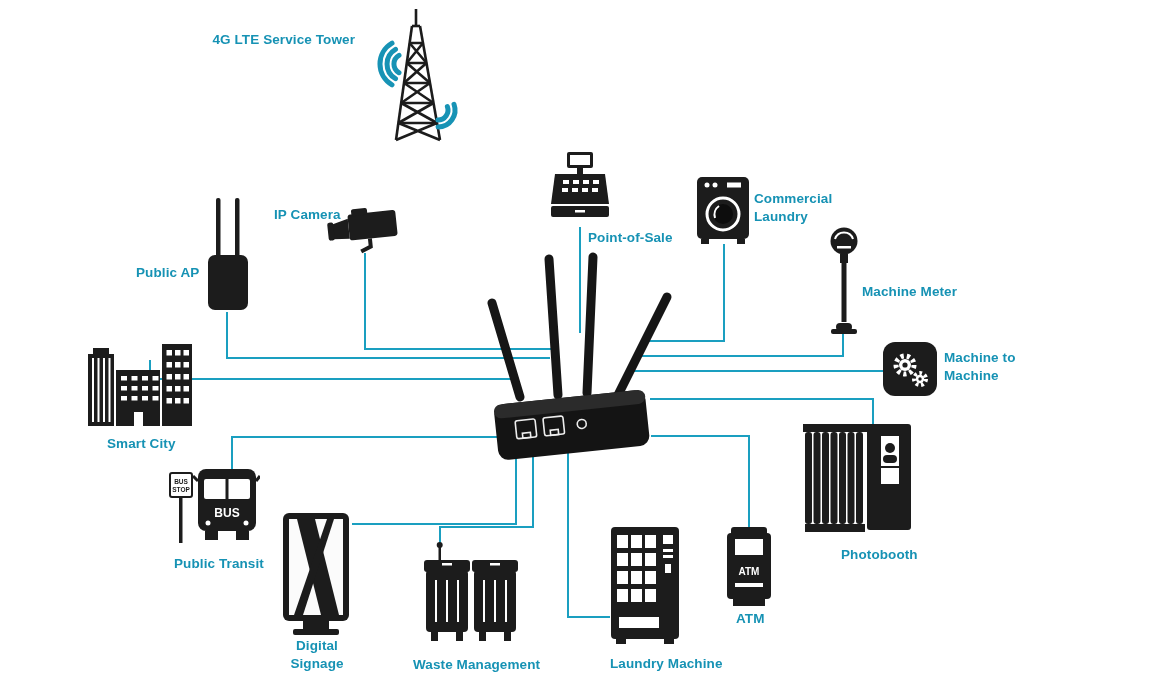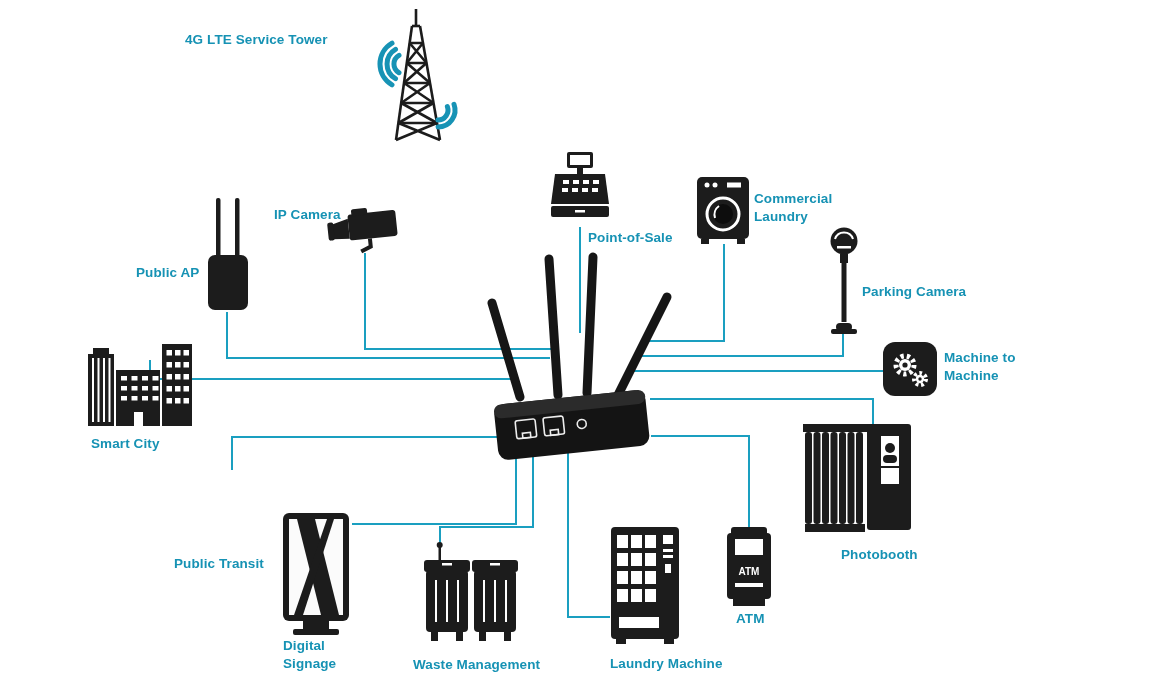--- a/index.html
+++ b/index.html
@@ -5,22 +5,22 @@
   html,body{margin:0;padding:0;background:#fff;}
   .stage{position:relative;width:1160px;height:700px;background:#ffffff;overflow:hidden;
          font-family:"Liberation Sans",sans-serif;}
   .wires{position:absolute;left:0;top:0;}
   .wires path{fill:none;stroke:#1a9fc0;stroke-width:2;}
   .node{position:absolute;}
   .node svg{display:block;}
   .lbl{position:absolute;color:#1692b4;font-size:13.5px;font-weight:600;
        letter-spacing:.1px;white-space:nowrap;line-height:1.35;}
   .lbl.wrap{white-space:normal;}
-  .lbl.center{}
-  .lbl.right{}
+  .lbl.center{text-align:center;}
+  .lbl.right{text-align:right;}
   .ic{fill:#1c1c1c;}
   text{font-family:"Liberation Sans",sans-serif;}
 </style>
 </head>
 <body>
 
 <div class="stage">
 
   <svg class="wires" width="1160" height="700">
     <path d="M365,253 V349 H552"></path>
@@ -120,20 +120,37 @@
         <rect x="78.5" y="44" width="5.5" height="5.5"></rect>
           <rect x="87" y="44" width="5.5" height="5.5"></rect>
           <rect x="95.5" y="44" width="5.5" height="5.5"></rect>
         <rect x="78.5" y="56" width="5.5" height="5.5"></rect>
           <rect x="87" y="56" width="5.5" height="5.5"></rect>
           <rect x="95.5" y="56" width="5.5" height="5.5"></rect>
       </g>
     </svg>
   </div>
 
+  <div class="node" style="left:168px;top:467px;">
+    <svg width="92" height="80" viewBox="0 0 92 80">
+      <rect class="ic" x="11" y="28" width="3.5" height="48"></rect>
+      <rect x="2" y="6" width="22" height="24" rx="2" fill="#ffffff" stroke="#1c1c1c" stroke-width="2"></rect>
+      <text x="13" y="16.5" font-size="6.5" font-weight="bold" fill="#1c1c1c" text-anchor="middle">BUS</text>
+      <text x="13" y="25" font-size="6.5" font-weight="bold" fill="#1c1c1c" text-anchor="middle">STOP</text>
+      <path d="M30,14 L25,9 M88,14 L92,9" stroke="#1c1c1c" stroke-width="3"></path>
+      <rect class="ic" x="30" y="2" width="58" height="62" rx="8"></rect>
+      <rect x="36" y="12" width="46" height="20" rx="2" fill="#ffffff"></rect>
+      <rect class="ic" x="57.5" y="12" width="3" height="20"></rect>
+      <text x="59" y="50" font-size="12" font-weight="bold" fill="#ffffff" text-anchor="middle">BUS</text>
+      <circle cx="40" cy="56" r="2.5" fill="#ffffff"></circle>
+      <circle cx="78" cy="56" r="2.5" fill="#ffffff"></circle>
+      <rect class="ic" x="37" y="64" width="13" height="9"></rect>
+      <rect class="ic" x="68" y="64" width="13" height="9"></rect>
+    </svg>
+  </div>
 
   <div class="node" style="left:281px;top:513px;">
     <svg width="76" height="122" viewBox="0 0 76 122">
       <rect class="ic" x="2" y="0" width="66" height="108" rx="6"></rect>
       <rect x="8" y="6" width="54" height="96" fill="#fbfbfb"></rect>
       <polygon class="ic" points="16,6 34,6 58,102 40,102"></polygon>
       <polygon class="ic" points="46,6 53,6 22,102 13,102"></polygon>
       <rect class="ic" x="22" y="108" width="26" height="8"></rect>
       <rect class="ic" x="12" y="116" width="46" height="6" rx="2"></rect>
     </svg>
@@ -306,24 +323,24 @@
           <rect x="80" y="183" width="8" height="5"></rect>
           <circle cx="112" cy="180" r="4.5"></circle>
         </g>
       </g>
     </svg>
   </div>
 
   <div class="lbl right" style="left:185px;top:31px;width:170px;">4G LTE Service Tower</div>
   <div class="lbl" style="left:258px;top:206px;padding-left:16px;">IP Camera</div>
   <div class="lbl" style="left:136px;top:264px;">Public AP</div>
-  <div class="lbl" style="left:91px;top:435px;">Smart City</div>
+  <div class="lbl" style="left:107px;top:435px;">Smart City</div>
   <div class="lbl" style="left:174px;top:555px;">Public Transit</div>
   <div class="lbl wrap center" style="left:283px;top:637px;width:68px;">Digital Signage</div>
   <div class="lbl" style="left:413px;top:656px;">Waste Management</div>
   <div class="lbl" style="left:610px;top:655px;">Laundry Machine</div>
   <div class="lbl" style="left:736px;top:610px;">ATM</div>
   <div class="lbl" style="left:814px;top:546px;margin-left:27px;">Photobooth</div>
   <div class="lbl wrap" style="left:944px;top:349px;width:82px;">Machine to Machine</div>
-  <div class="lbl" style="left:862px;top:283px;">Parking Camera</div>
+  <div class="lbl" style="left:862px;top:283px;">Machine Meter</div>
   <div class="lbl wrap" style="left:754px;top:190px;width:86px;">Commercial Laundry</div>
   <div class="lbl" style="left:588px;top:229px;">Point-of-Sale</div>
 </div>
 
 </body></html>

